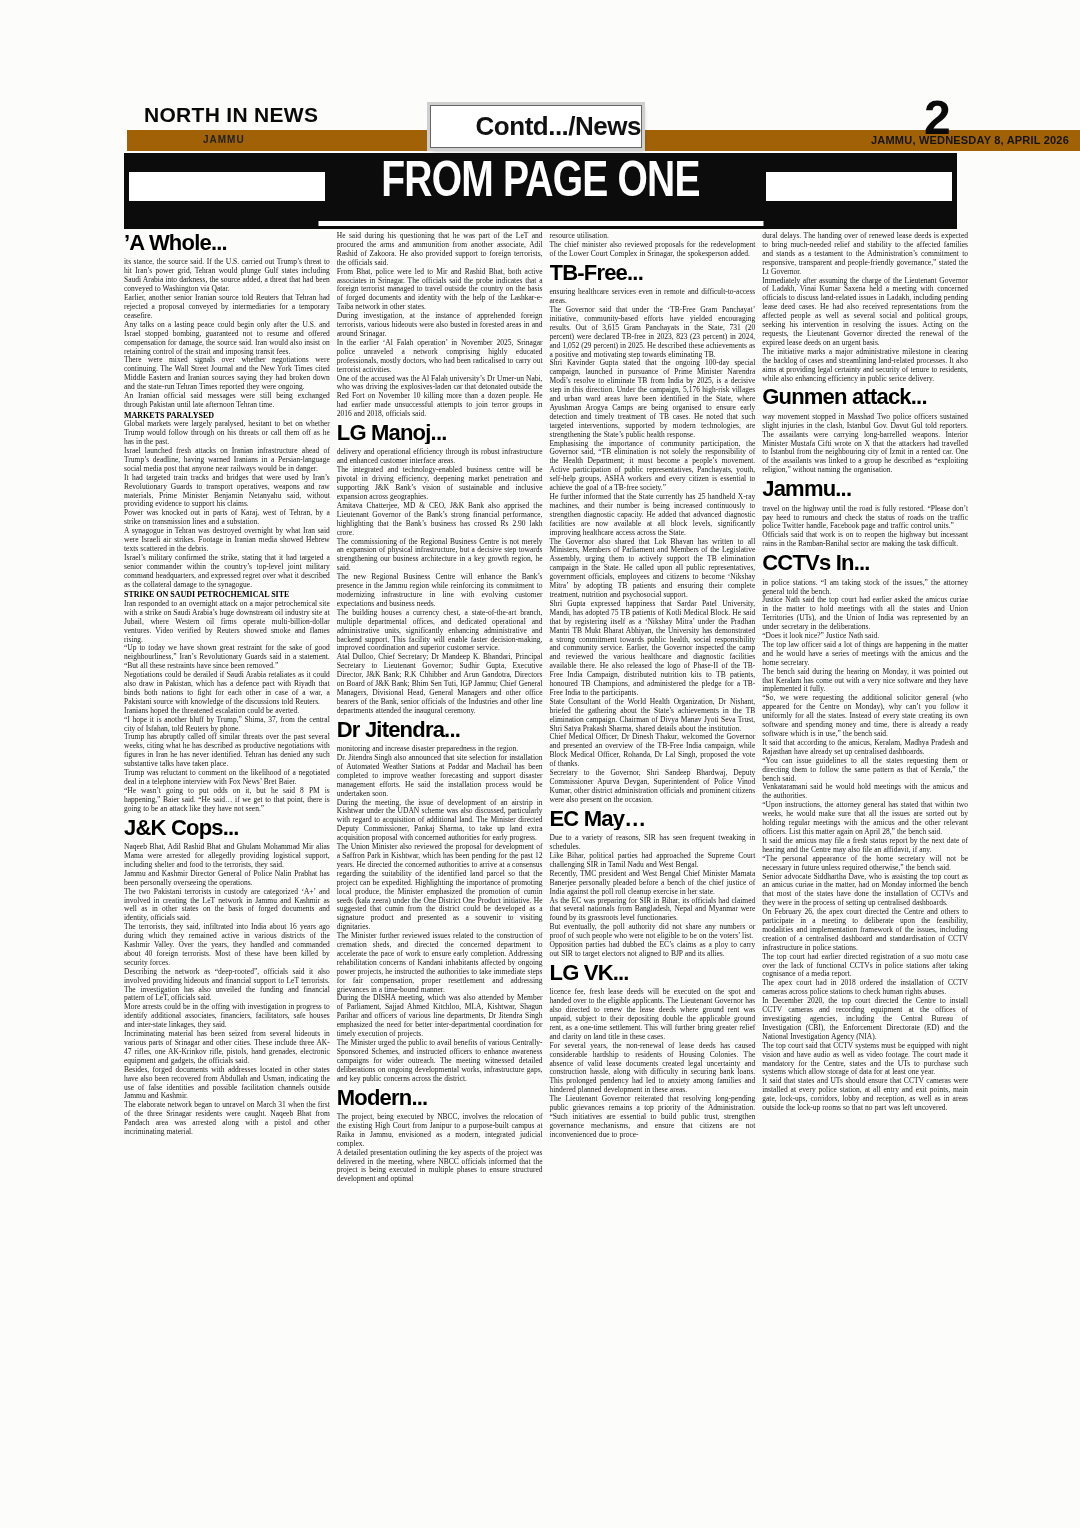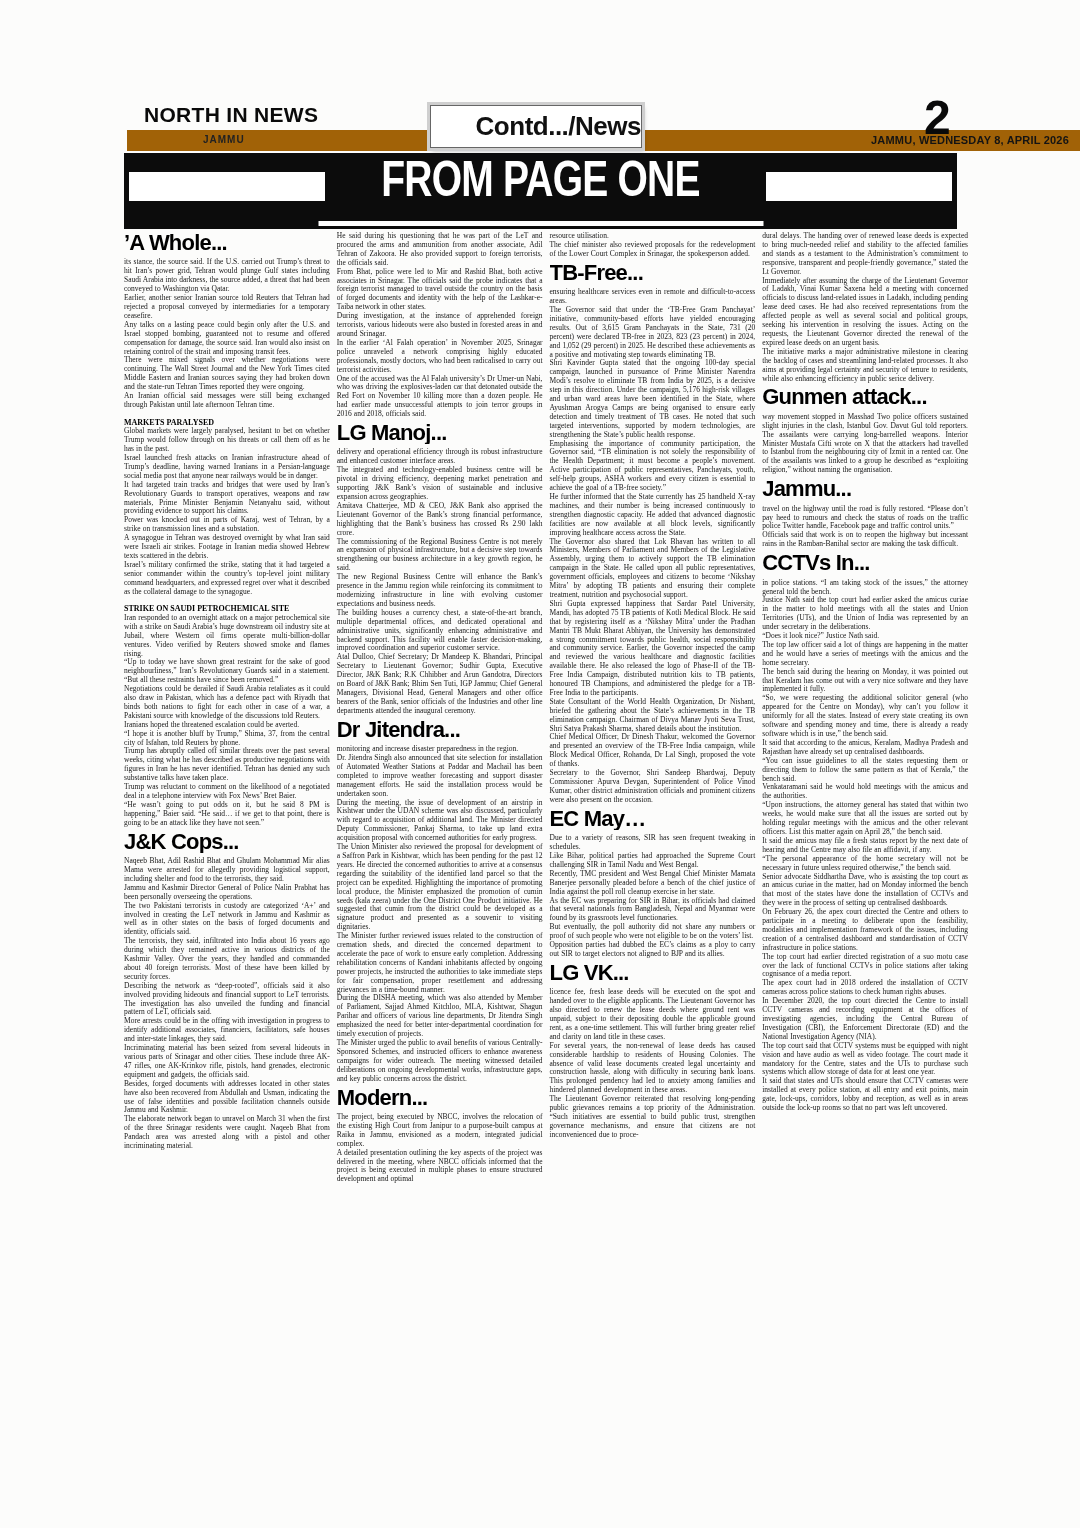--- a/index.html
+++ b/index.html
@@ -74,21 +74,21 @@
     font-size:22px; line-height:1.02; letter-spacing:-0.8px;
     margin:3px 0 4px; color:#000; white-space:nowrap; overflow:hidden;
   }
   .col > :first-child { margin-top:0; }
   .col .para {
     font-size:7.5px; line-height:8.9px; text-align:justify;
     color:#161616; word-spacing:0.2px;
   }
   .col .subhead {
     font-size:8px; line-height:9.4px; font-weight:bold;
-    color:#000; margin-top:8px;
+    color:#000; margin-top:1px;
   }
 </style>
 </head>
 <body>
 
 <div class="page">
   <div class="masthead">NORTH IN NEWS</div>
 
   <div class="graybar">
     <span class="masthead-sub">JAMMU</span>
@@ -137,21 +137,21 @@
         <p class="para">Jammu and Kashmir Director General of Police Nalin Prabhat has been personally overseeing the operations.</p>
         <p class="para">The two Pakistani terrorists in custody are categorized ‘A+’ and involved in creating the LeT network in Jammu and Kashmir as well as in other states on the basis of forged documents and identity, officials said.</p>
         <p class="para">The terrorists, they said, infiltrated into India about 16 years ago during which they remained active in various districts of the Kashmir Valley. Over the years, they handled and commanded about 40 foreign terrorists. Most of these have been killed by security forces.</p>
         <p class="para">Describing the network as “deep-rooted”, officials said it also involved providing hideouts and financial support to LeT terrorists. The investigation has also unveiled the funding and financial pattern of LeT, officials said.</p>
         <p class="para">More arrests could be in the offing with investigation in progress to identify additional associates, financiers, facilitators, safe houses and inter-state linkages, they said.</p>
         <p class="para">Incriminating material has been seized from several hideouts in various parts of Srinagar and other cities. These include three AK-47 rifles, one AK-Krinkov rifle, pistols, hand grenades, electronic equipment and gadgets, the officials said.</p>
         <p class="para">Besides, forged documents with addresses located in other states have also been recovered from Abdullah and Usman, indicating the use of false identities and possible facilitation channels outside Jammu and Kashmir.</p>
         <p class="para">The elaborate network began to unravel on March 31 when the first of the three Srinagar residents were caught. Naqeeb Bhat from Pandach area was arrested along with a pistol and other incriminating material.</p>
       </div>
       <div class="col">
-        <p class="para">He said during his questioning that he was part of the LeT and procured the arms and ammunition from another associate, Adil Tehran of Zakoora. He also provided support to foreign terrorists, the officials said.</p>
+        <p class="para">He said during his questioning that he was part of the LeT and procured the arms and ammunition from another associate, Adil Rashid of Zakoora. He also provided support to foreign terrorists, the officials said.</p>
         <p class="para">From Bhat, police were led to Mir and Rashid Bhat, both active associates in Srinagar. The officials said the probe indicates that a foreign terrorist managed to travel outside the country on the basis of forged documents and identity with the help of the Lashkar-e-Taiba network in other states.</p>
         <p class="para">During investigation, at the instance of apprehended foreign terrorists, various hideouts were also busted in forested areas in and around Srinagar.</p>
         <p class="para">In the earlier ‘Al Falah operation’ in November 2025, Srinagar police unraveled a network comprising highly educated professionals, mostly doctors, who had been radicalised to carry out terrorist activities.</p>
         <p class="para">One of the accused was the Al Falah university’s Dr Umer-un Nabi, who was driving the explosives-laden car that detonated outside the Red Fort on November 10 killing more than a dozen people. He had earlier made unsuccessful attempts to join terror groups in 2016 and 2018, officials said.</p>
         <h2 class="headline">LG Manoj...</h2>
         <p class="para">delivery and operational efficiency through its robust infrastructure and enhanced customer interface areas.</p>
         <p class="para">The integrated and technology-enabled business centre will be pivotal in driving efficiency, deepening market penetration and supporting J&amp;K Bank’s vision of sustainable and inclusive expansion across geographies.</p>
         <p class="para">Amitava Chatterjee, MD &amp; CEO, J&amp;K Bank also apprised the Lieutenant Governor of the Bank’s strong financial performance, highlighting that the Bank’s business has crossed Rs 2.90 lakh crore.</p>
         <p class="para">The commissioning of the Regional Business Centre is not merely an expansion of physical infrastructure, but a decisive step towards strengthening our business architecture in a key growth region, he said.</p>
         <p class="para">The new Regional Business Centre will enhance the Bank’s presence in the Jammu region while reinforcing its commitment to modernizing infrastructure in line with evolving customer expectations and business needs.</p>

